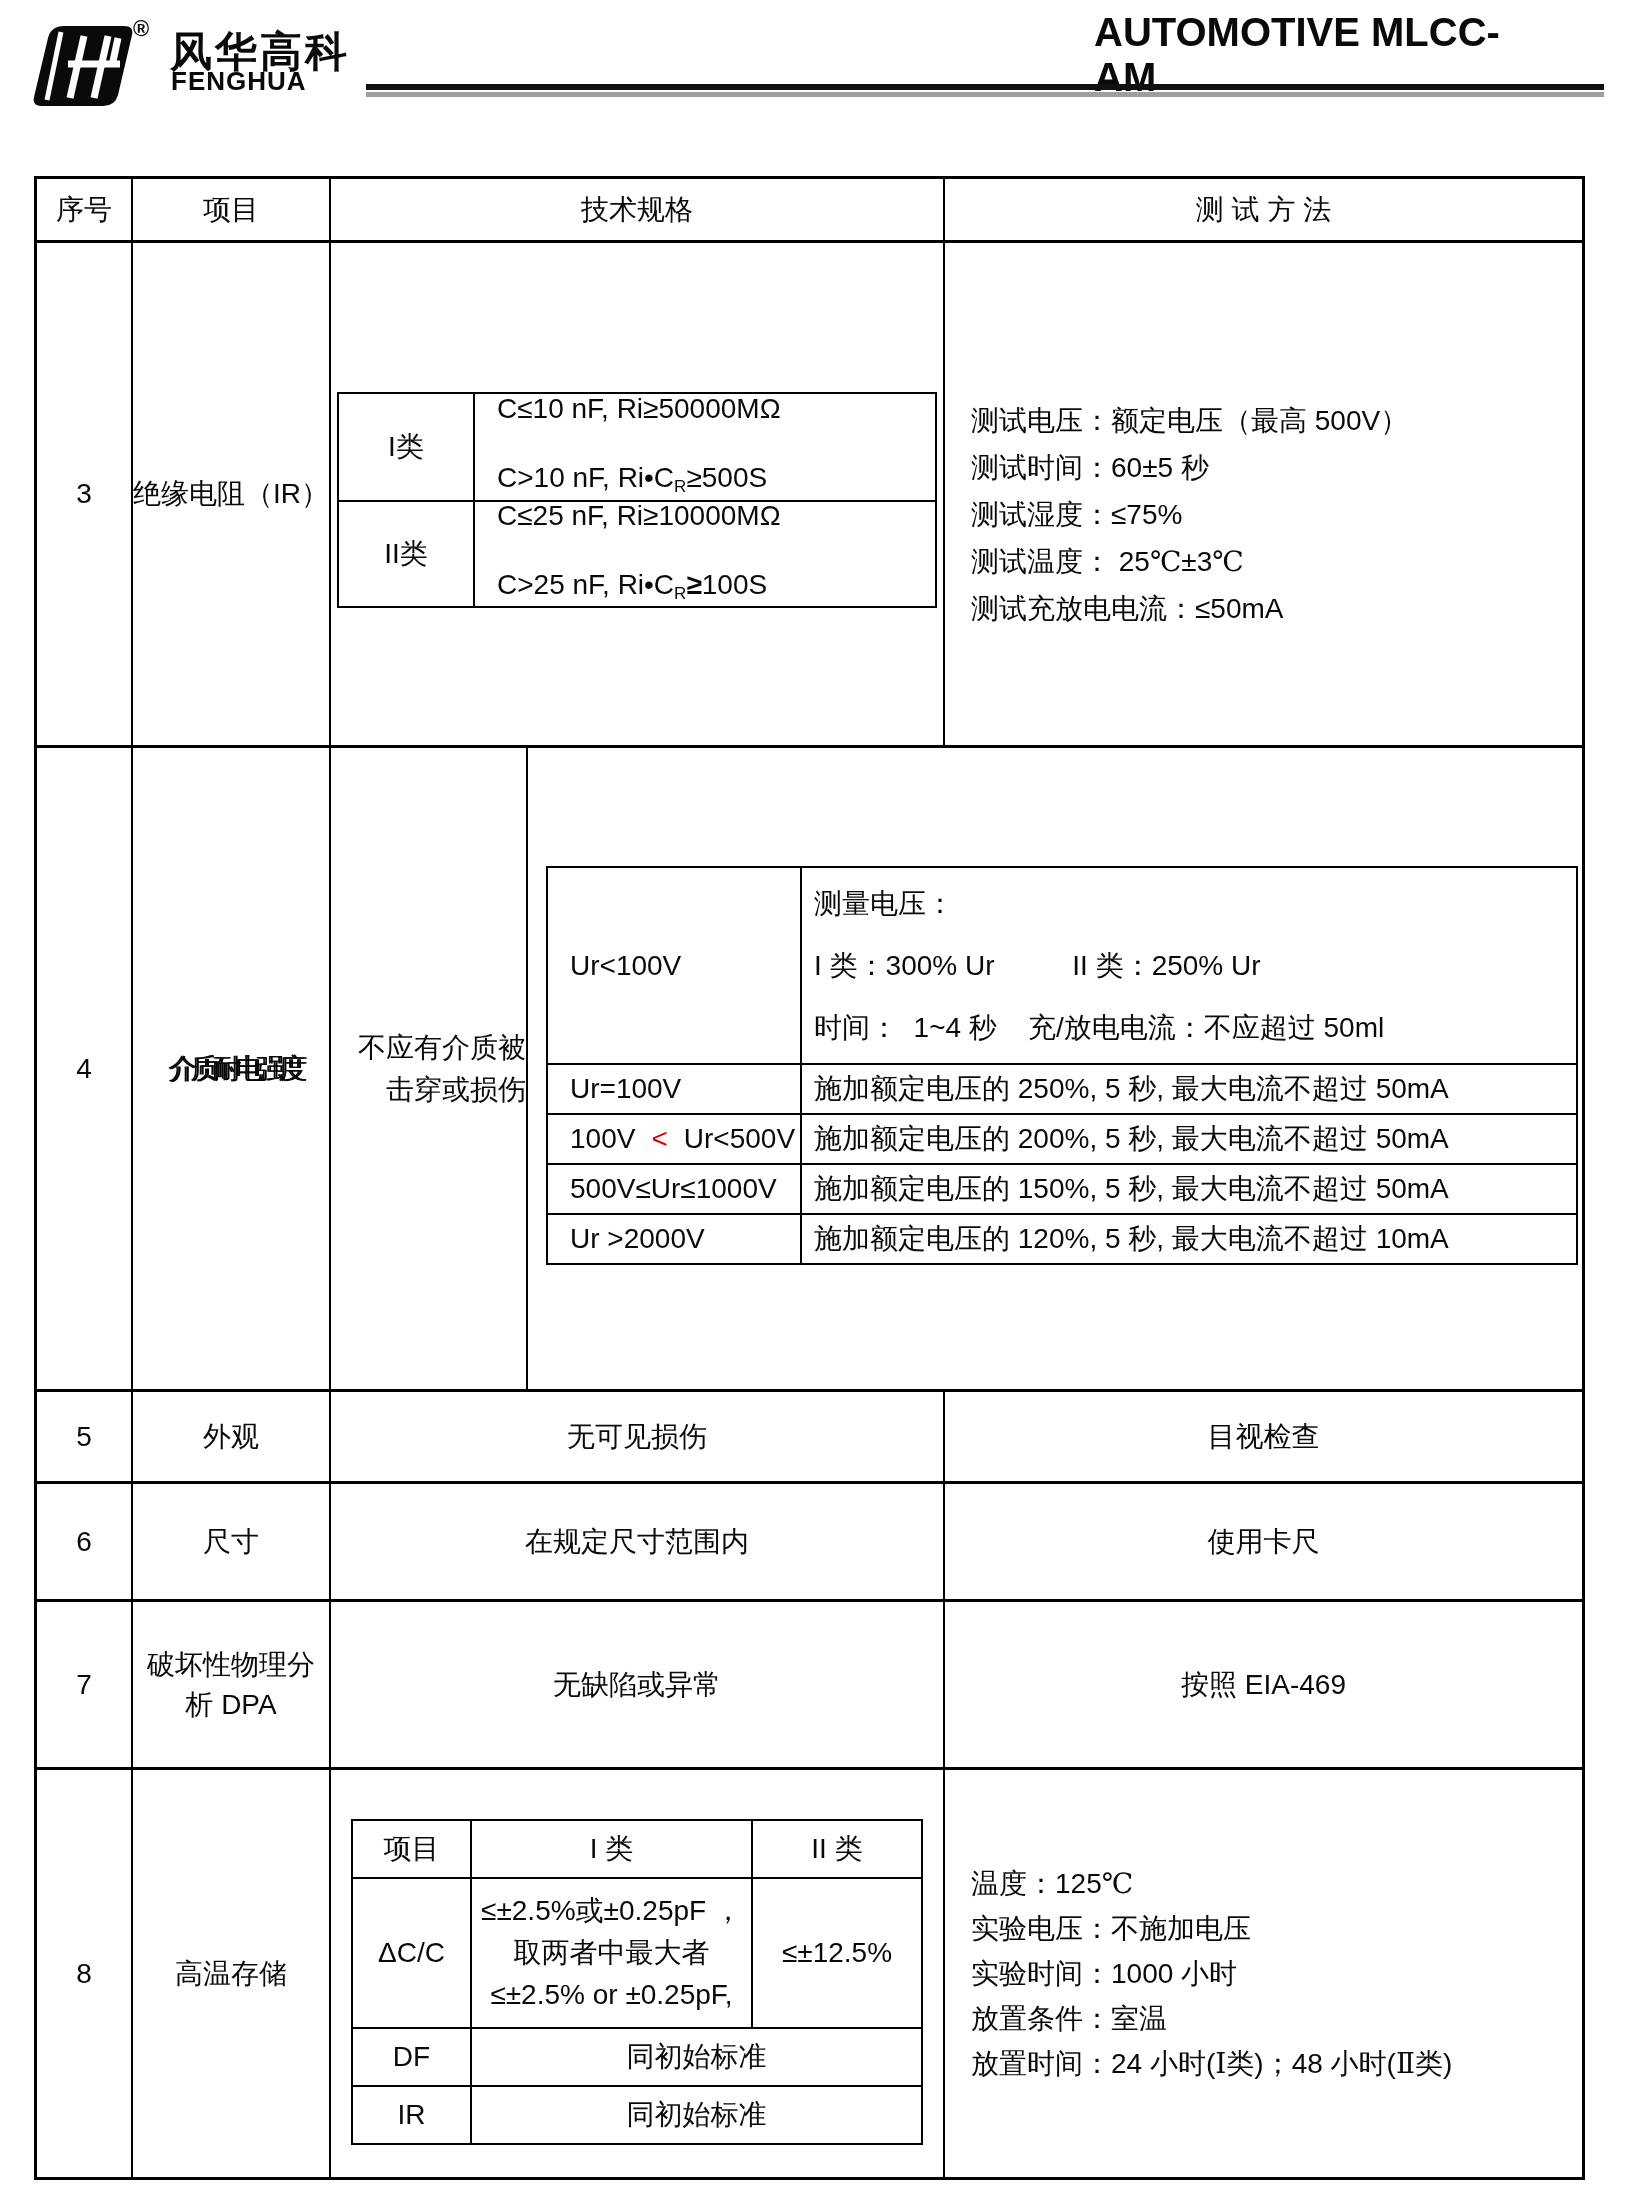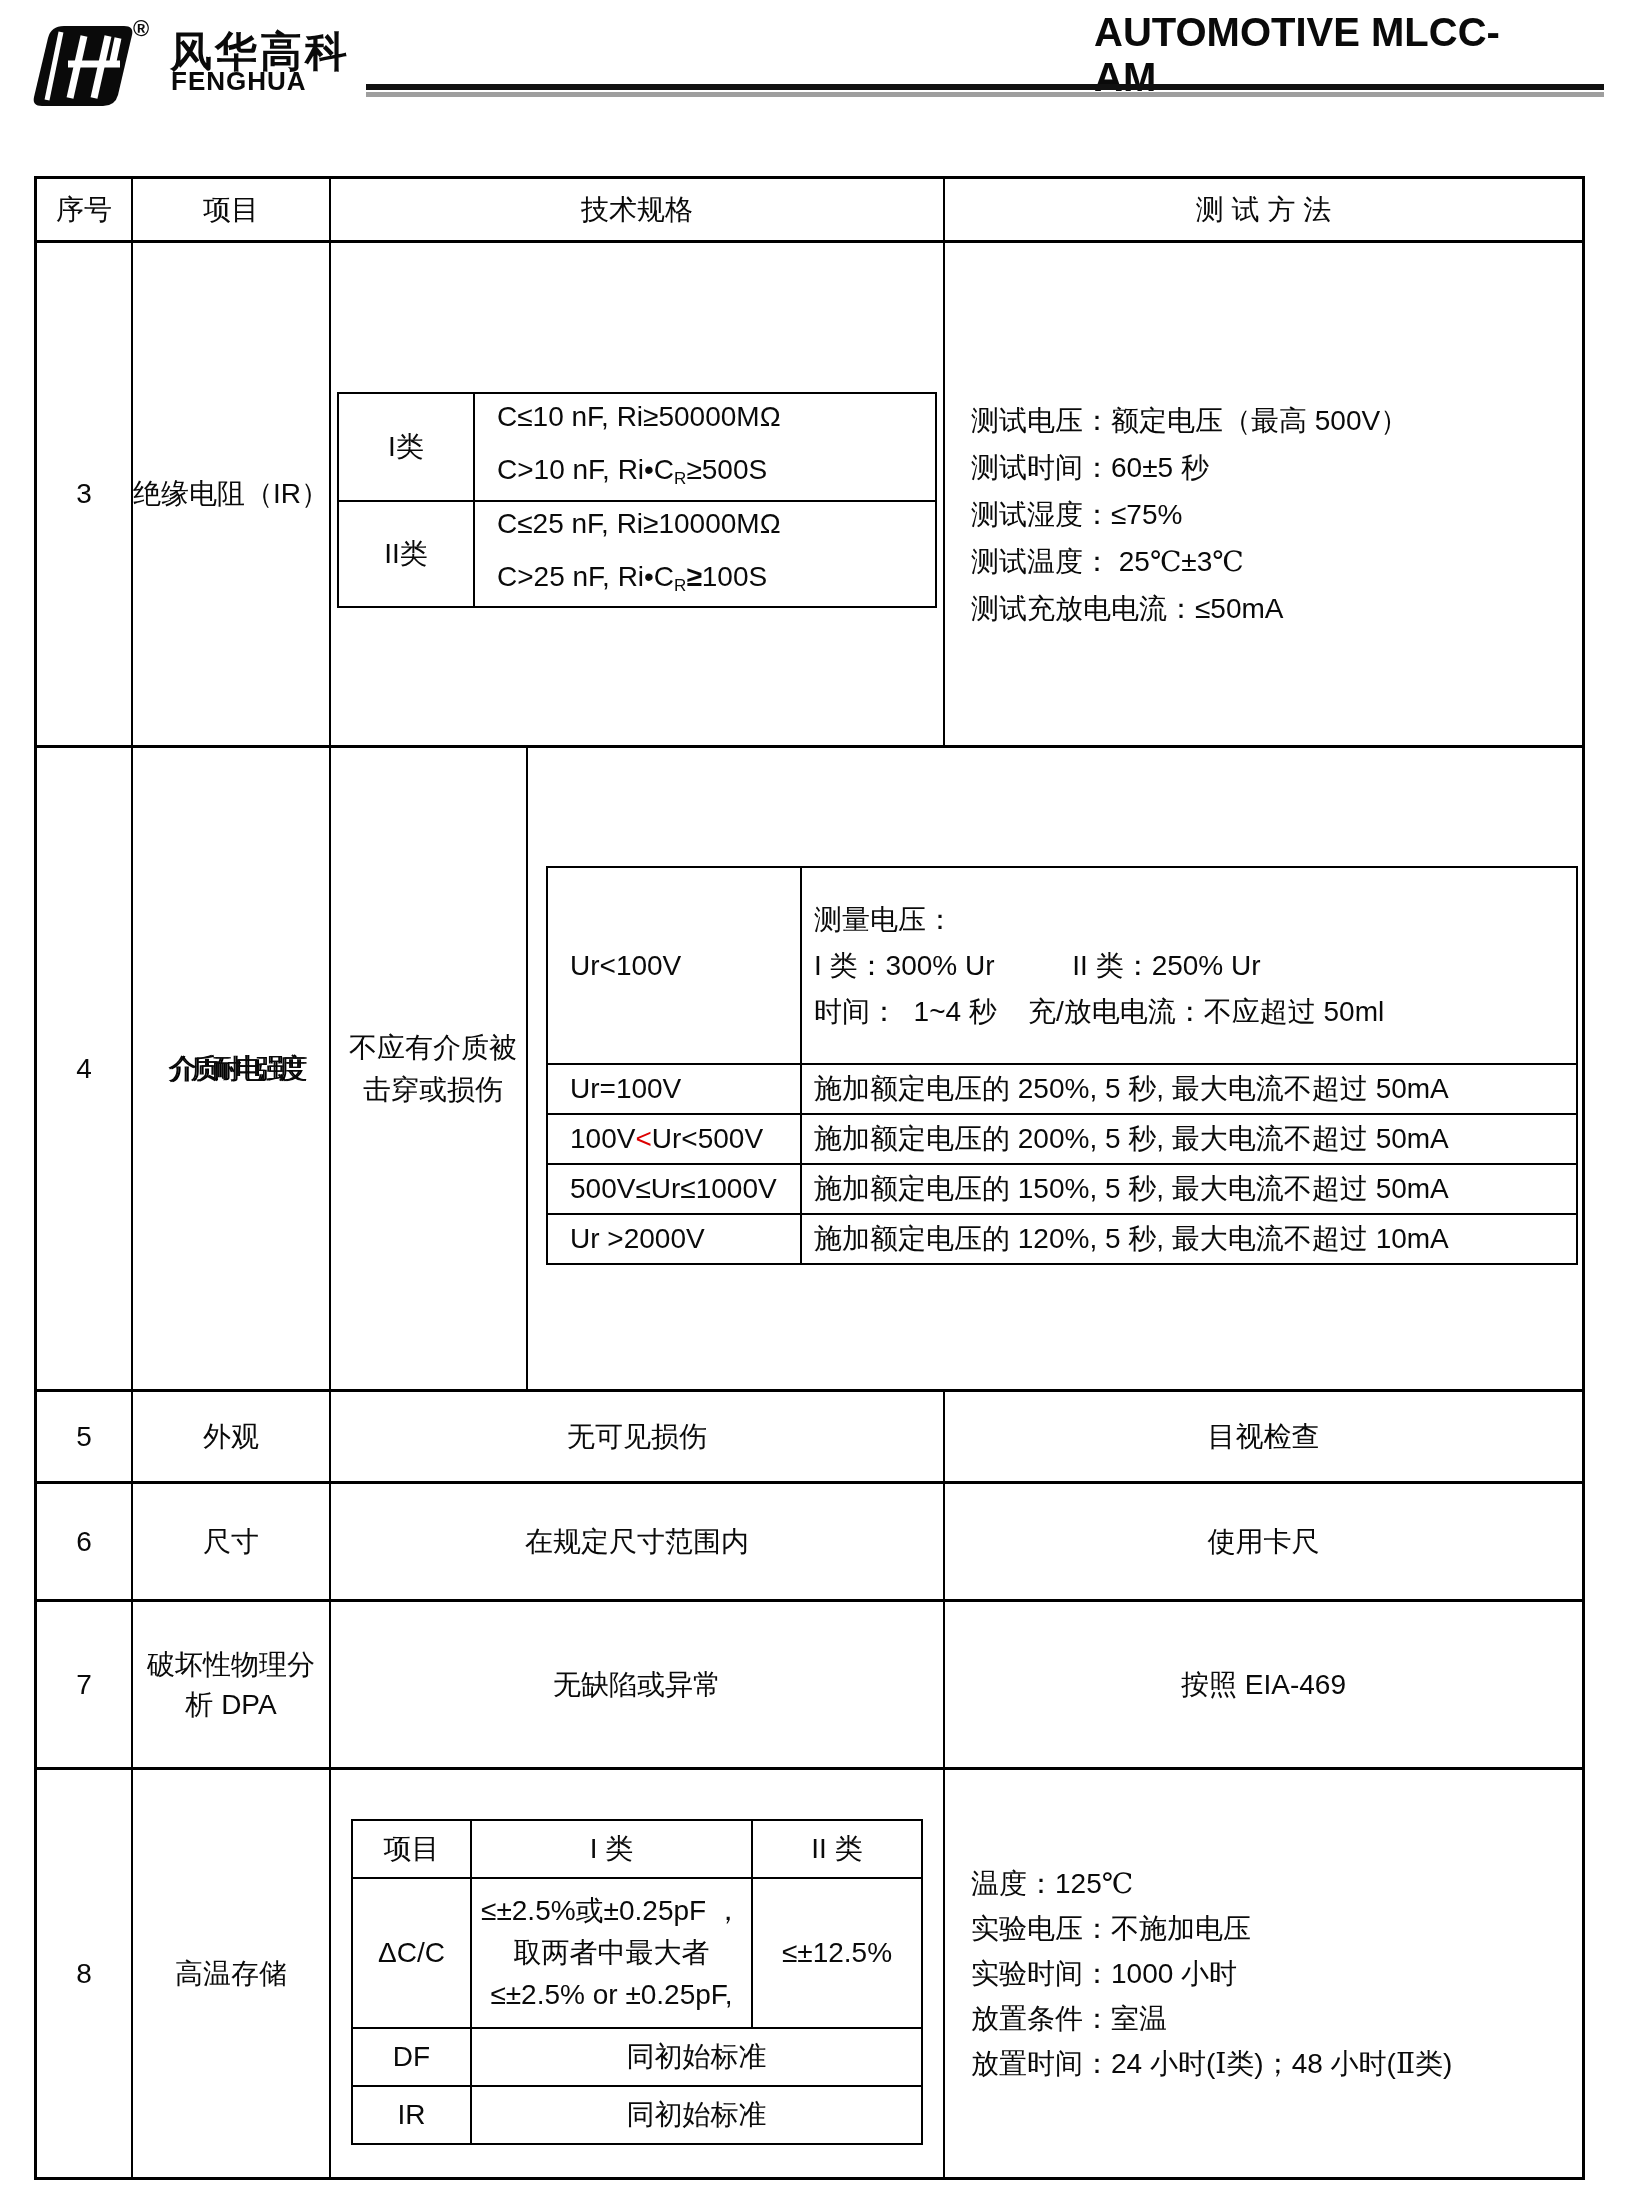--- a/index.html
+++ b/index.html
@@ -33,21 +33,21 @@
   .td:first-child { border-left:0;border-radius:16px; }
   .c1 { width:94px; }  .c2 { width:198px; }  .c3 { width:614px; }  .c4 { flex:1; }
   .c3a { width:197px; } .crest { flex:1; display:block; }
   .h61{height:61px} .h505{height:505px} .h644{height:644px} .h92{height:92px}
   .h118{height:118px} .h168{height:168px} .h410{height:410px}
 
   
   .nt { border:2px solid #000; box-sizing:border-box; display:flex; flex-direction:column; background:#fff; }
   .ntr { display:flex; border-top:2px solid #000; box-sizing:border-box; flex:none; }
   .ntr:first-child { border-top:0; }
-  .ntd { border-left:2px solid #000; box-sizing:border-box; display:flex; align-items:center; justify-content:center; text-align:center; }
+  .ntd { border-left:2px solid #000; box-sizing:border-box; display:flex; align-items:center; justify-content:center; text-align:center;gap:16px; }
   .ntd:first-child { border-left:0; }
 
   .nt-ir { width:600px; margin-top:12px; }
   .nt-ir .h106 { height:106px; }
   .ir-l { width:134px; }
   .ir-v { flex:1; flex-direction:column; align-items:flex-start; justify-content:center; padding-left:22px; text-align:left; }
   .ir-v .rline { line-height:53px; }
 
   .nt-wv { width:1032px; margin:118px 0 0 18px; }
   .h195 { height:195px; } .h50 { height:50px; }
@@ -62,21 +62,21 @@
   .htmerge { flex:1; }
   .dcc-lines { display:flex; flex-direction:column; justify-content:center; }
   .dcc-lines .line { line-height:42px; }
 
   
   .mblock { display:flex; flex-direction:column; justify-content:center; align-items:flex-start;
             width:100%; height:100%; padding-left:26px; text-align:right; box-sizing:border-box; }
   .mline { line-height:47px; white-space:pre; }
   .m45 .mline { line-height:45px; }
   .shift45 { padding-top:40px; }
-  .noteblock { display:flex; flex-direction:column; justify-content:center; align-items:center;
+  .noteblock { display:flex; flex-direction:column; justify-content:center; align-items:flex-end;
                width:100%; height:100%; padding-left:9px; text-align:left; box-sizing:border-box; }
   .noteblock .line { line-height:42px; }
   .two-line .line { line-height:40px; }
   .rline { white-space:pre; }
 
   .sub   { font-size:17px; vertical-align:-5px; }
   .red   { color:#dd0000; }
   .bold  { font-weight:bold; }
   .serif { font-family:"Liberation Serif","DejaVu Serif",serif; }
   .squeeze { letter-spacing:-6px; margin-right:-6px; text-shadow:2px 0 0 #000; }

